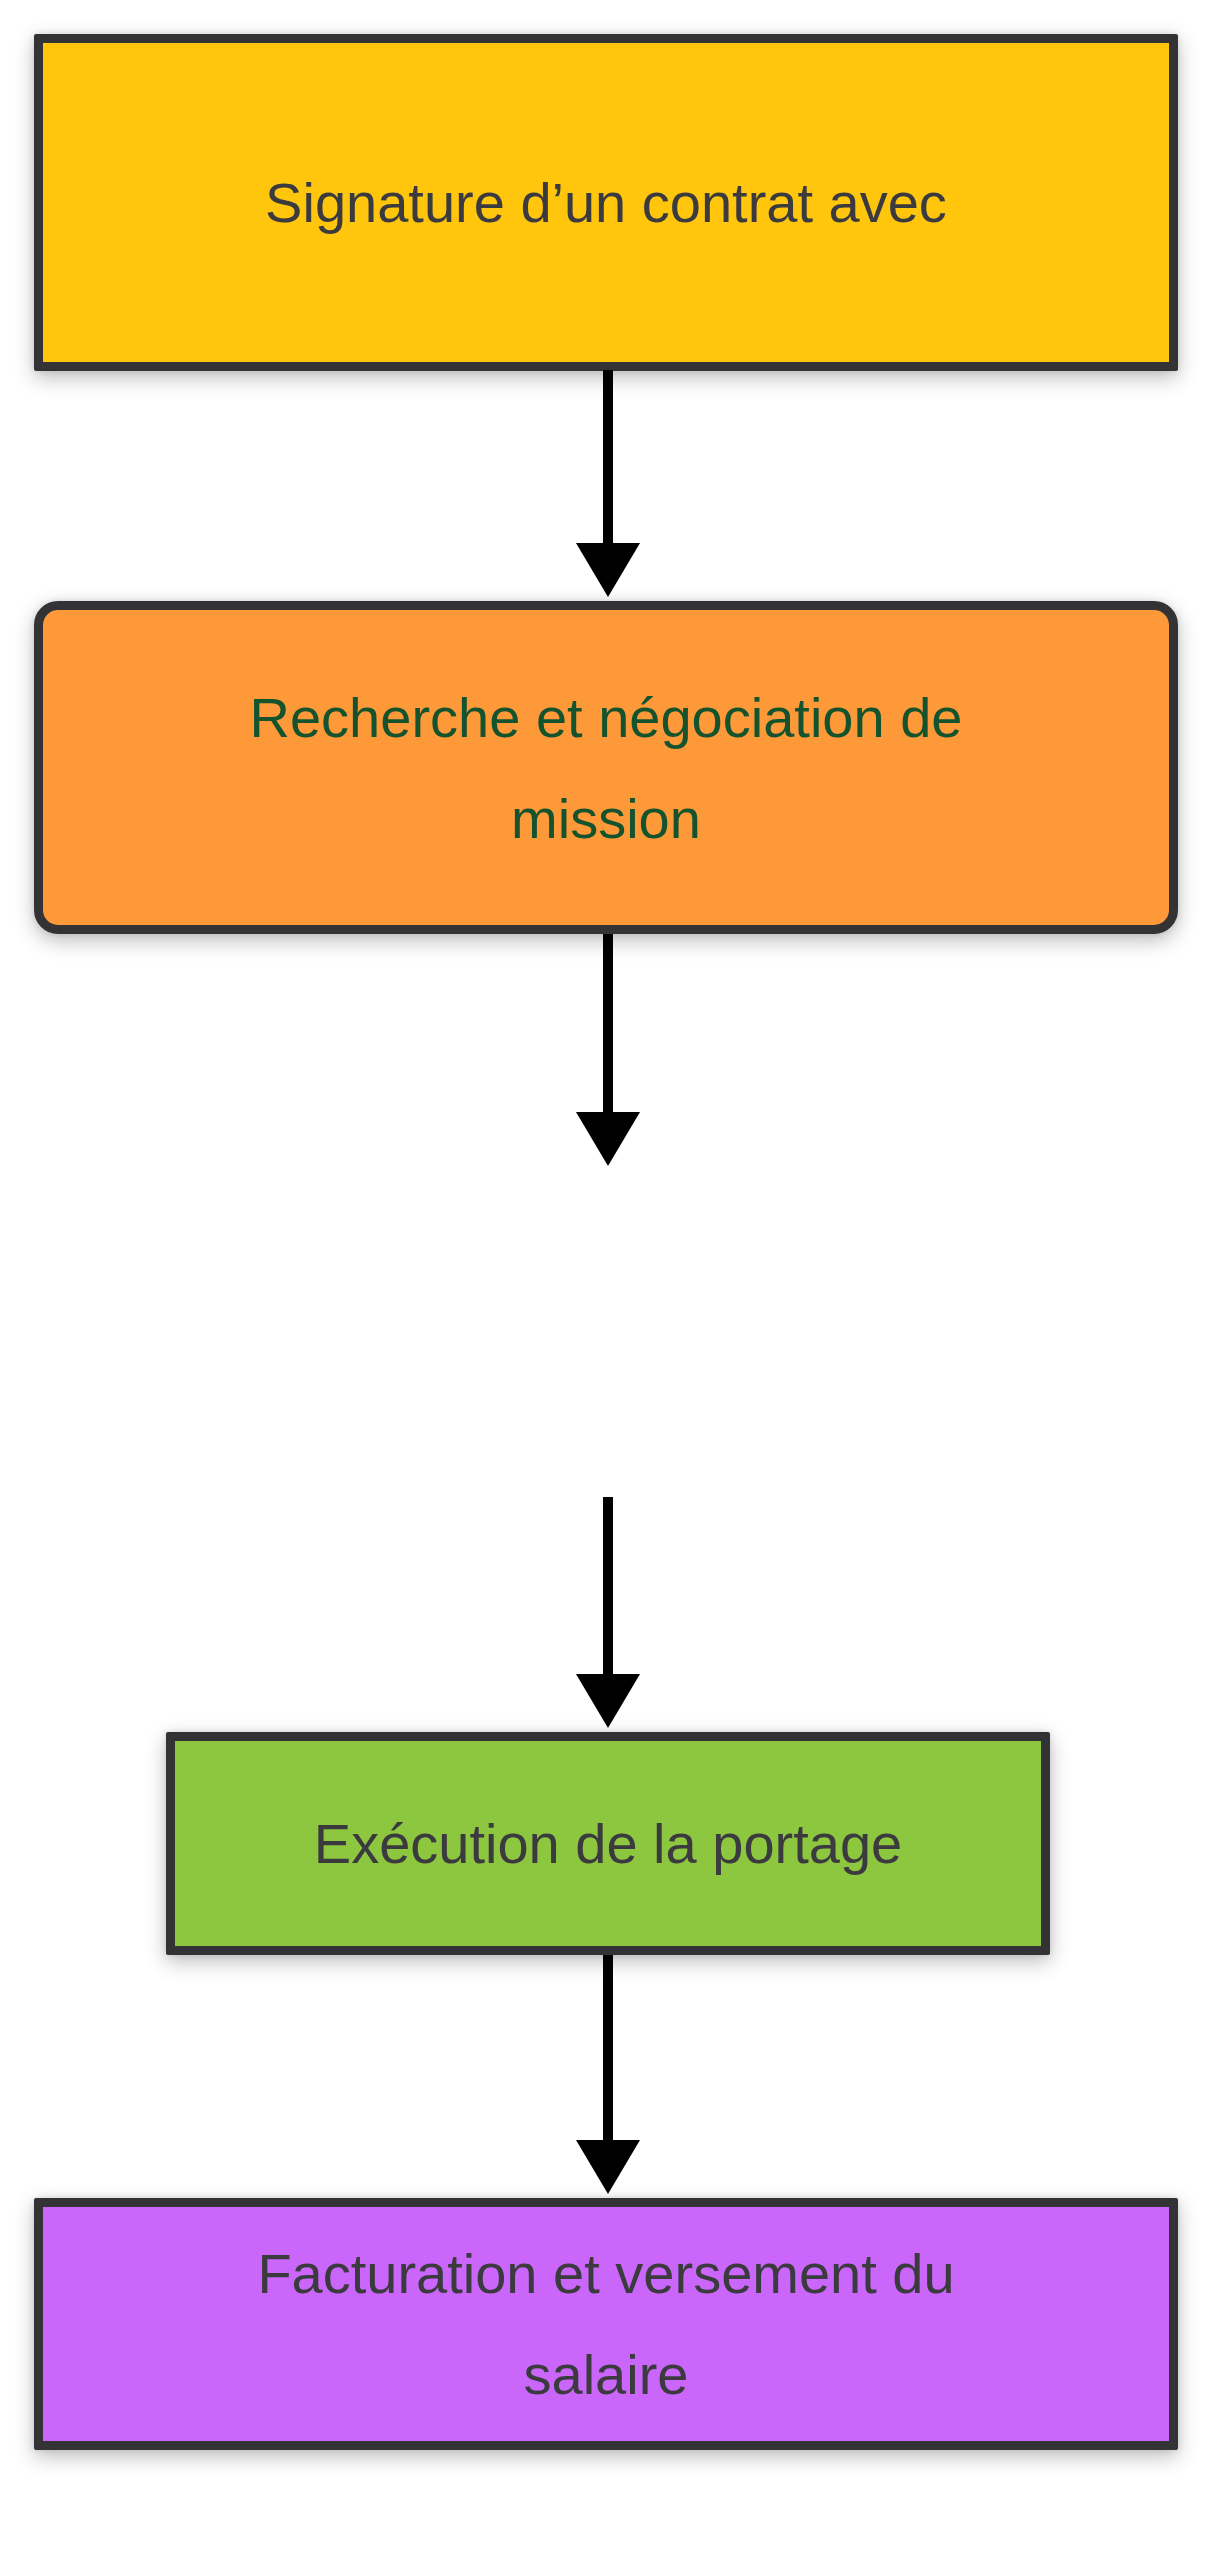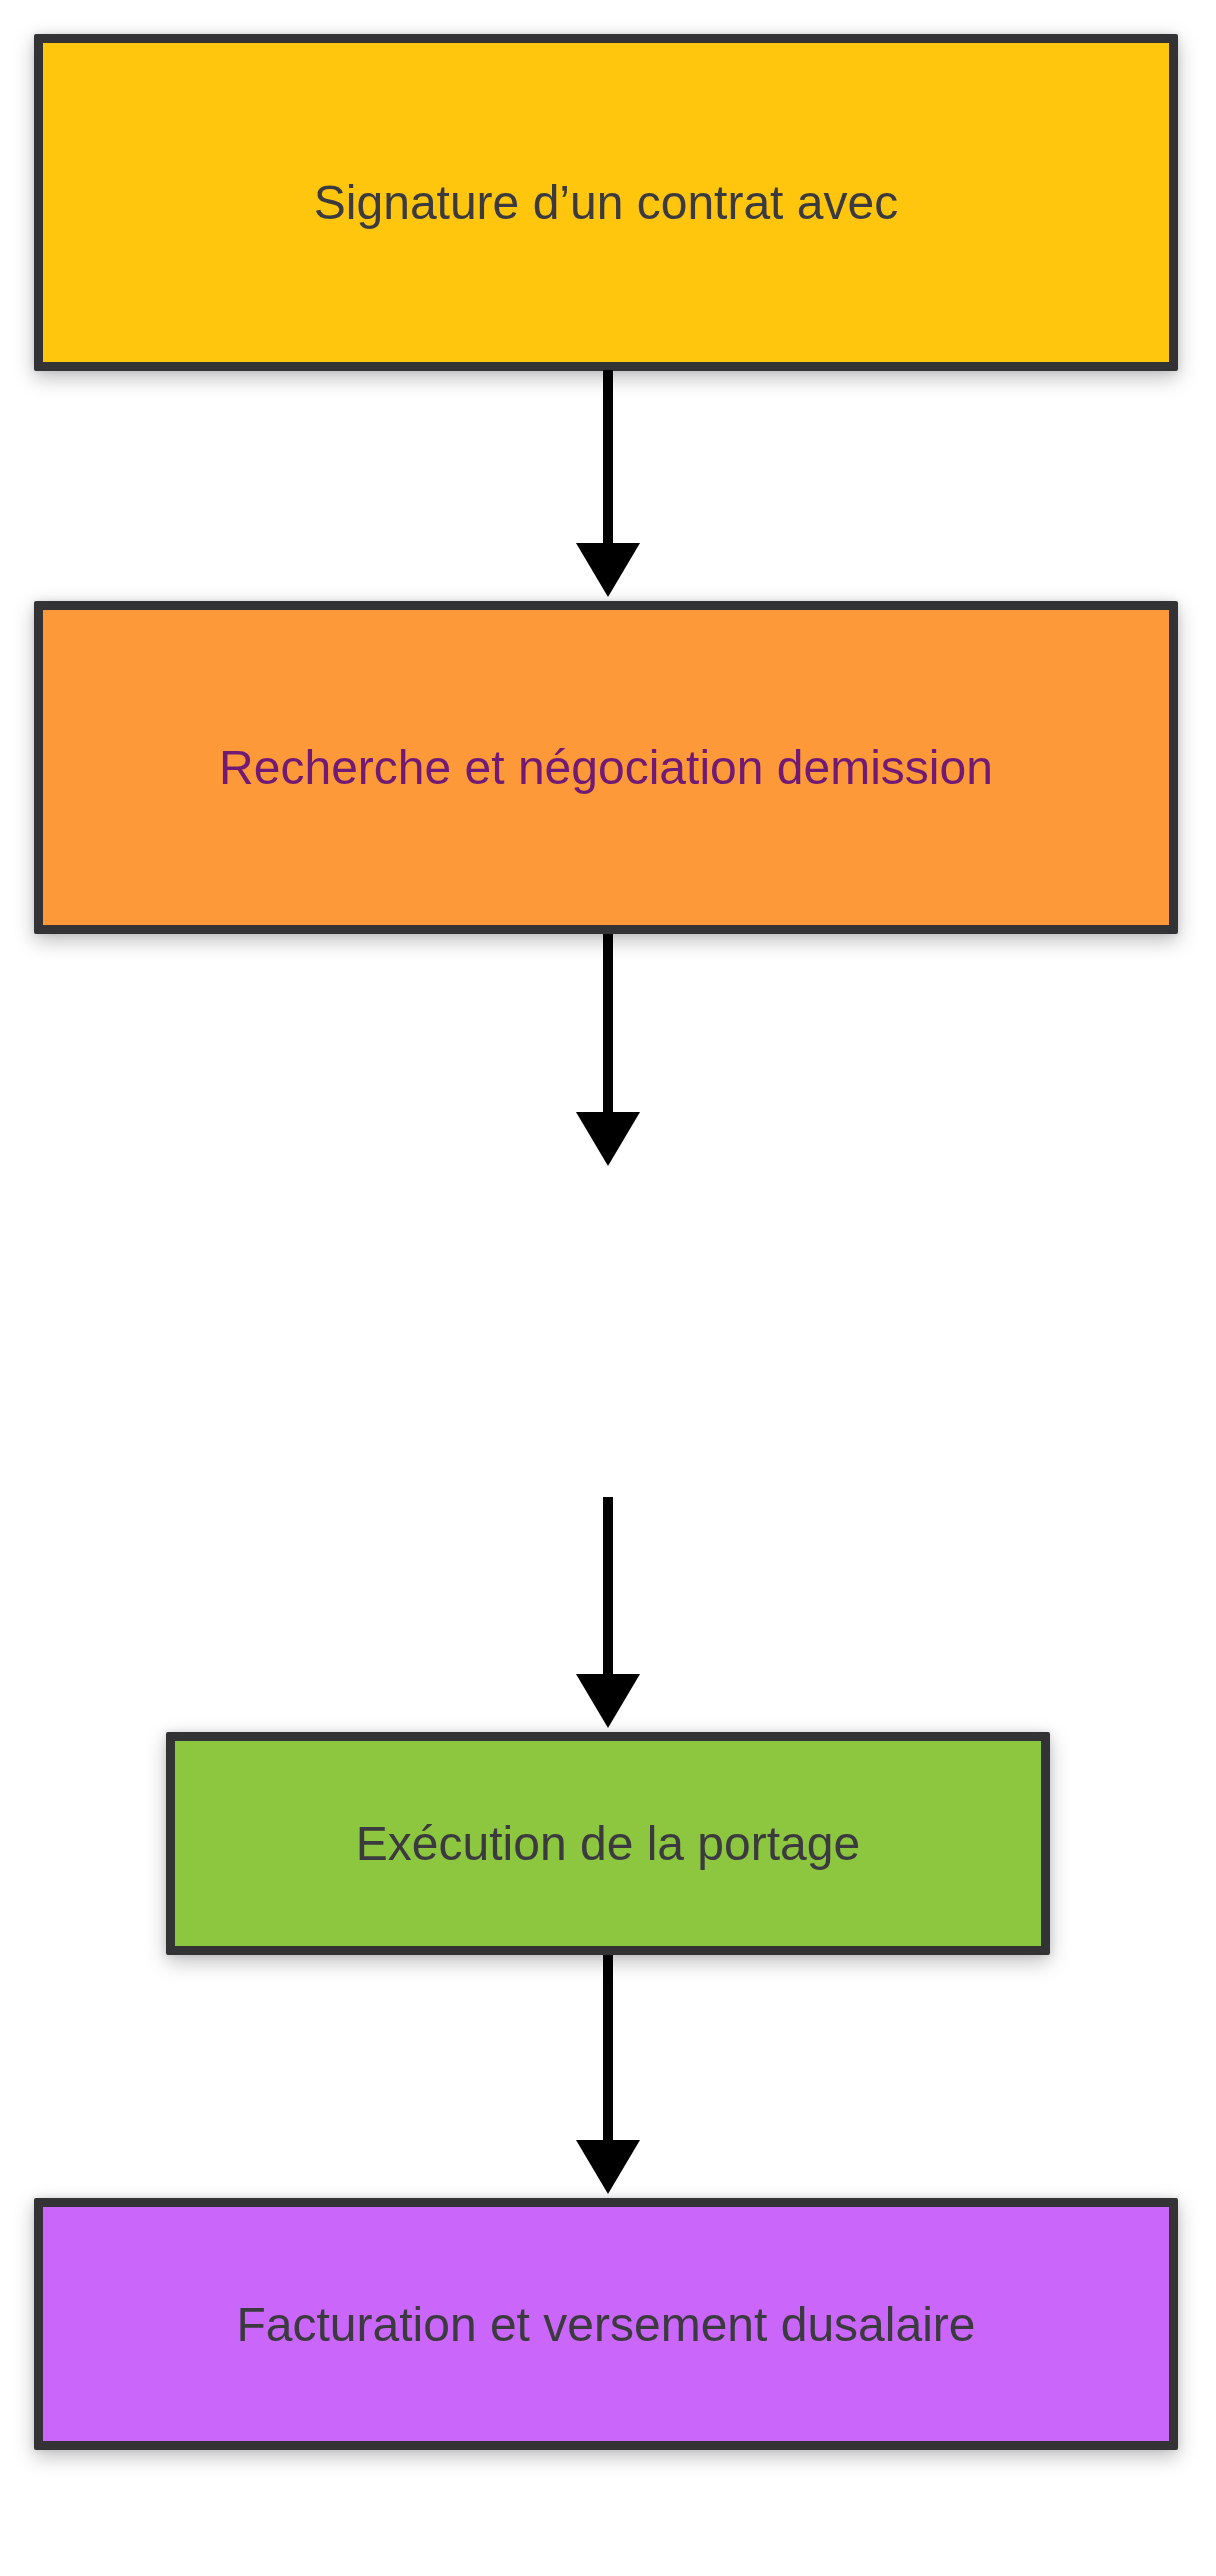--- a/index.html
+++ b/index.html
@@ -15,24 +15,25 @@
     height: 2576px;
     background: #ffffff;
     overflow: hidden;
   }
   .step {
     position: absolute;
     box-sizing: border-box;
     border: 9.4px solid #333336;
     border-radius: 2px;
     display: flex;
+    flex-direction: column;
     justify-content: center;
     align-items: center;
     text-align: center;
-    font-size: 48px;
+    font-size: 56px;
     font-weight: 400;
     color: #3b3b3f;
     box-shadow: 0 0 6.7px rgba(0,0,0,0.10), 0 6.7px 20px rgba(0,0,0,0.25);
   }
   .step .line {
     display: block;
     line-height: 101px;
     white-space: nowrap;
   }
   .step-1 { left: 34px;  top: 34px;   width: 1144px; height: 337px; }
@@ -73,21 +74,21 @@
 
   <div class="step step-1" style="background-color: rgb(255, 198, 13); border-color: rgb(51, 51, 54); color: rgb(59, 59, 63);">
     <span class="line">Signature d’un contrat avec</span>
   </div>
 
   <div class="arrow arrow-1">
     <div class="stem" style="background-color: rgb(0, 0, 0);"></div>
     <div class="head" style="border-top-color: rgb(0, 0, 0);"></div>
   </div>
 
-  <div class="step step-2" style="background-color: rgb(253, 153, 56); border-color: rgb(51, 51, 54); color: #701a75;">
+  <div class="step step-2" style="background-color: rgb(253, 153, 56); border-color: rgb(51, 51, 54); color: #14532d; border-radius: 24px;">
     <span class="line">Recherche et négociation de</span>
     <span class="line">mission</span>
   </div>
 
   <div class="arrow arrow-2">
     <div class="stem" style="background-color: rgb(0, 0, 0);"></div>
     <div class="head" style="border-top-color: rgb(0, 0, 0);"></div>
   </div>
 
 

